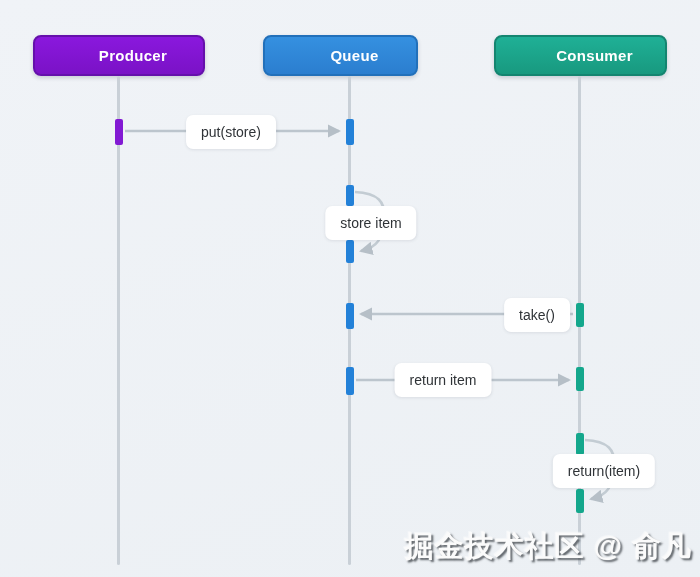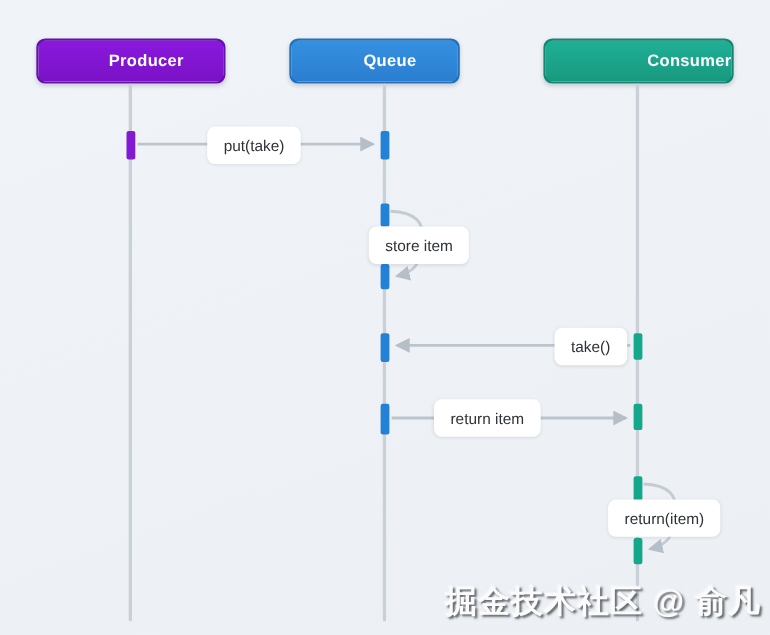--- a/index.html
+++ b/index.html
@@ -32,21 +32,20 @@
   }
   .participant.queue{
     left:263px;width:155px;
     background:linear-gradient(180deg,#3590e0,#2b7ecf);
     border:2px solid #2270ba;
   }
   .participant.consumer{
     left:494px;width:173px;
     background:linear-gradient(180deg,#1fb096,#18997f);
     border:2px solid #148570;
-    justify-content:flex-end;
   }
   
   .lifeline{
     position:absolute;
     top:76px;height:489px;width:3px;
     background:#c9d0d7;
     border-radius:2px;
   }
   .lifeline.producer{left:117px;}
   .lifeline.queue{left:348px;}
@@ -120,21 +119,21 @@
         <path d="M0,0 L10,5 L0,10 z" fill="#b6bfc7"></path>
       </marker>
     </defs>
     <line x1="125" y1="131" x2="339" y2="131" stroke="#bcc5cd" stroke-width="2.6" marker-end="url(#arr)"></line>
     <path d="M 355 192 C 379 193, 385 203, 384 216 C 383 239, 378 247, 361 251" fill="none" stroke="#c3ccd3" stroke-width="2.6" marker-end="url(#arr)"></path>
     <line x1="573" y1="314" x2="361" y2="314" stroke="#bcc5cd" stroke-width="2.6" marker-end="url(#arr)"></line>
     <line x1="356" y1="380" x2="569" y2="380" stroke="#bcc5cd" stroke-width="2.6" marker-end="url(#arr)"></line>
     <path d="M 585 440 C 609 441, 615 451, 614 464 C 613 487, 608 495, 591 499" fill="none" stroke="#c3ccd3" stroke-width="2.6" marker-end="url(#arr)"></path>
   </svg>
 
-  <div class="msg-label" style="left:231px;top:132px;">put(take)</div>
-  <div class="msg-label" style="left:381px;top:223px;">store item</div>
+  <div class="msg-label" style="left:231px;top:132px;">put(store)</div>
+  <div class="msg-label" style="left:371px;top:223px;">store item</div>
   <div class="msg-label" style="left:489px;top:315px;margin-left:48px;">take()</div>
   <div class="msg-label" style="left:443px;top:380px;">return item</div>
   <div class="msg-label" style="left:604px;top:471px;">return(item)</div>
 
   <div class="watermark">掘金技术社区 @ 俞凡</div>
 
 </div>
 
 </body></html>

